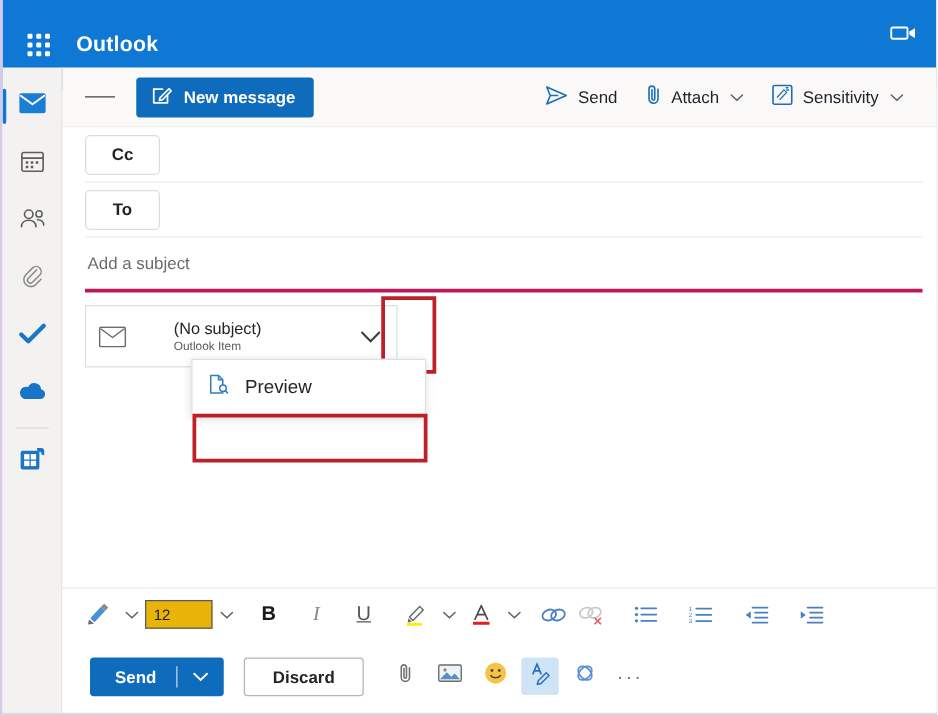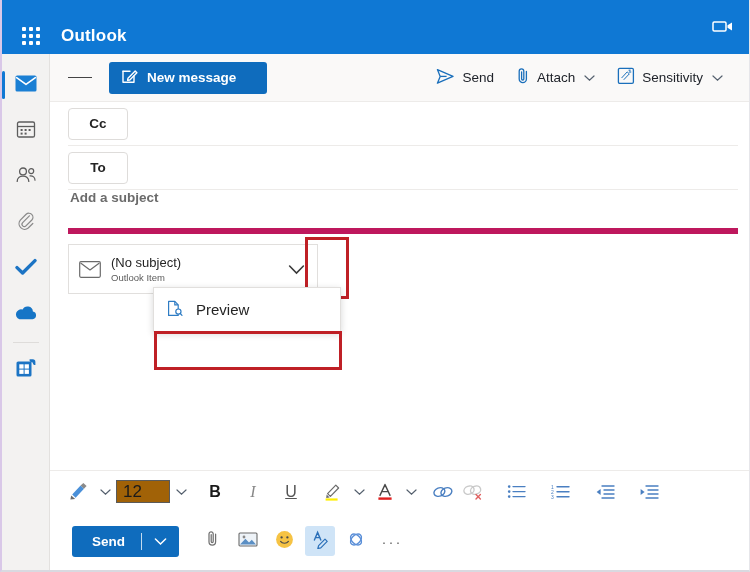--- a/index.html
+++ b/index.html
@@ -86,21 +86,21 @@
     position: absolute; left: 48px; top: 54px;
     width: 702px; height: 48px;
     background: #faf9f8;
     border-bottom: 1px solid #edebe9;
     display: flex; align-items: center;
   }
   .hamburger { margin-left: 18px; width: 24px; height: 24px; display:flex; align-items:center; justify-content:center; cursor: pointer; }
   .hamburger span { display:block; width:16px; height:1.6px; background:#444; margin:2.2px 0; }
   .new-msg-btn {
     margin-left: 17px;
-    height: 32px; padding: 0 31px 0 12px;
+    height: 32px; padding: 0 15px 0 12px;
     background: #0f6cbd; color: #fff;
     border: none; border-radius: 3px;
     display: flex; align-items: center; gap: 9px;
     font-size: 13.5px; font-weight: bold;
     font-family: "Liberation Sans", sans-serif;
     cursor: pointer;
   }
   .tb-group { display: flex; align-items: center; margin-left: auto; margin-right: 18px; gap: 0; }
   .tb-btn {
     display: flex; align-items: center; gap: 7px;
@@ -126,32 +126,32 @@
   .pill {
     width: 60px; height: 32px;
     border: 1px solid #dedcda; border-radius: 4px;
     background: #fff;
     display: flex; align-items: center; justify-content: center;
     font-size: 13.5px; font-weight: bold; color: #242424;
     cursor: pointer;
   }
   .subject-row {
     height: 44px; margin: 0 14px 0 18px;
-    border-bottom: 6px solid #be185d;
-    display: flex;  font-weight: bold;
+    border-bottom: 3px solid #be185d;
+    display: flex; align-items: center;
   }
   .subject-ph { font-size: 13.5px; color: #6b6b6b; padding-left: 2px; }
 
   
   .attach-area { position: relative; padding: 10px 0 0 18px; }
   .chip {
     position: relative;
     width: 250px; height: 50px;
     border: 1px solid #e1dfdd; background: #fff;
-    display: flex; align-items: center;
+    display: flex; align-items: center; gap: 28px;
   }
   .chip-icon { width: 42px; display: flex; align-items: center; justify-content: center; }
   .chip-text { display: flex; flex-direction: column; justify-content: center; }
   .chip-title { font-size: 13px; color: #242424; line-height: 16px; }
   .chip-sub { font-size: 9.5px; color: #5b5b5b; line-height: 13px; }
   .chip-chevron {
     position: absolute; right: 0; top: 0;
     width: 42px; height: 48px;
     display: flex; align-items: center; justify-content: center;
     cursor: pointer;
@@ -197,23 +197,23 @@
   .font-select {
     margin-left: 6px;
     width: 118px; height: 23px;
     border: 1px solid #5a5a5a; background: #fff;
     display: flex; align-items: center; padding-left: 6px;
     font-size: 11.5px; color: #1a1a1a;
     cursor: text;
   }
   .size-select {
     width: 54px; height: 23px;
-    border: 1px solid #5a5a5a; background: #a16207;
+    border: 1px solid #5a5a5a; background: #eab308;
     display: flex; align-items: center; padding-left: 6px;
-    font-size: 17px; color: #1a1a1a;
+    font-size: 12px; color: #1a1a1a;
     cursor: text;
   }
   .sel-chev { width: 22px; display: flex; align-items: center; justify-content: center; cursor: pointer; }
   .fmt-letter {
     width: 30px; height: 30px; display: flex; align-items: center; justify-content: center;
     font-size: 16px; color: #1a1a1a; cursor: pointer;
   }
 
   
   .bottom-bar {
@@ -600,20 +600,23 @@
     <div class="send-split">
       <span class="send-label">Send</span>
       <span class="send-div"></span>
       <span class="send-chev">
         <svg width="13" height="9" viewBox="0 0 13 9">
             <path d="M1.4 2 L6.5 7 L11.6 2" fill="none" stroke="#fff" stroke-width="1.5" stroke-linecap="round"></path>
           </svg>
       </span>
     </div>
 
+    <button class="discard-btn">
+      <span>Discard</span>
+    </button>
 
     <div class="bb-icons">
       <div class="bb-icon">
         <span>
           <svg width="13" height="18" viewBox="0 0 13 18">
             <path d="M9.6 4.2 v7.6 a3.3 3.3 0 0 1 -6.6 0 V4 a2.1 2.1 0 0 1 4.2 0 v7.6 a1 1 0 0 1 -2 0 V4.6" fill="none" stroke="#707070" stroke-width="1.25" stroke-linecap="round"></path>
           </svg>
         </span>
       </div>
 

